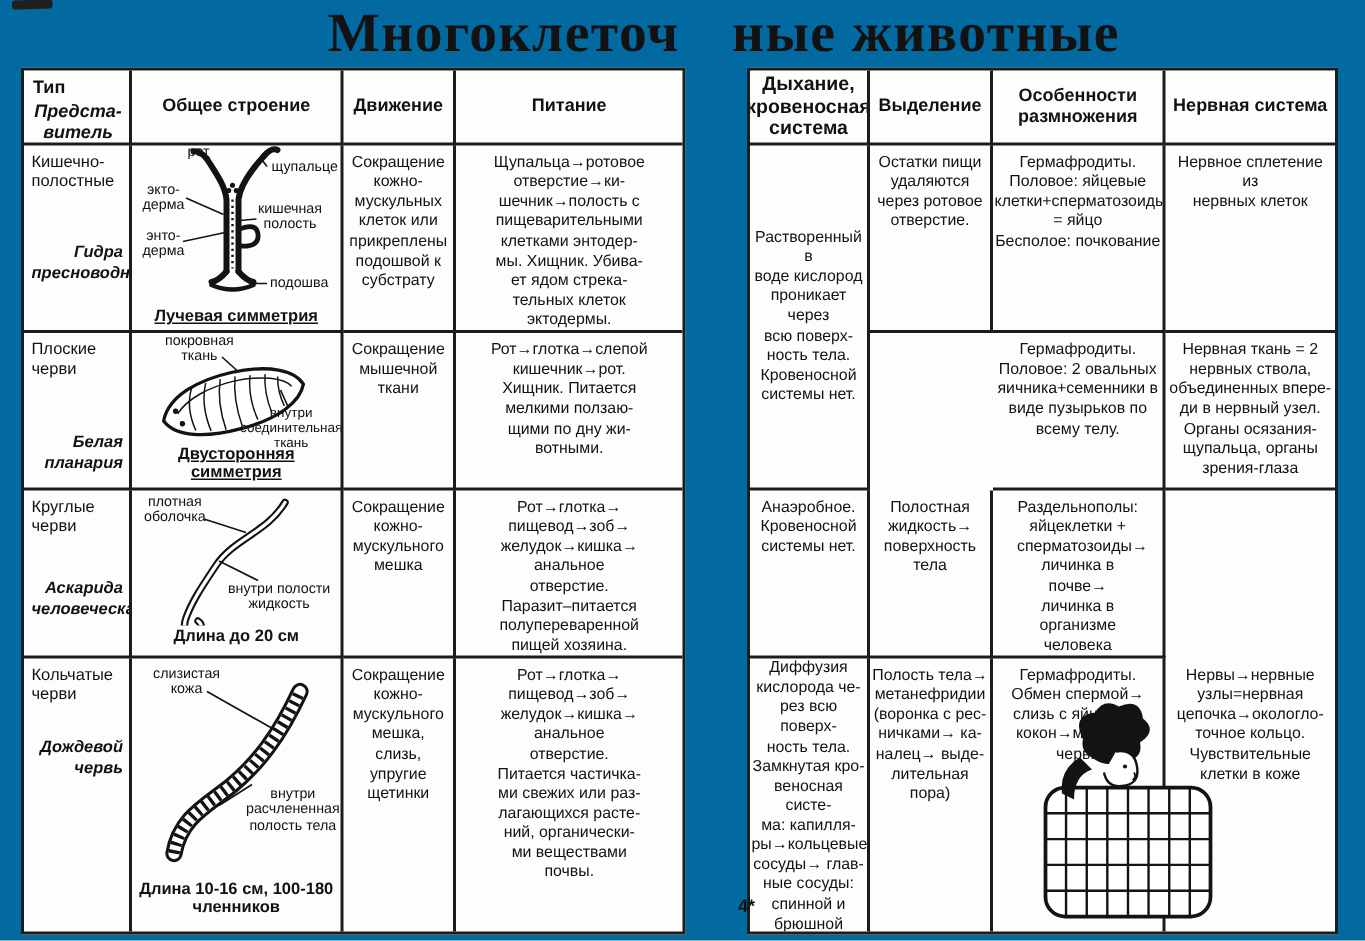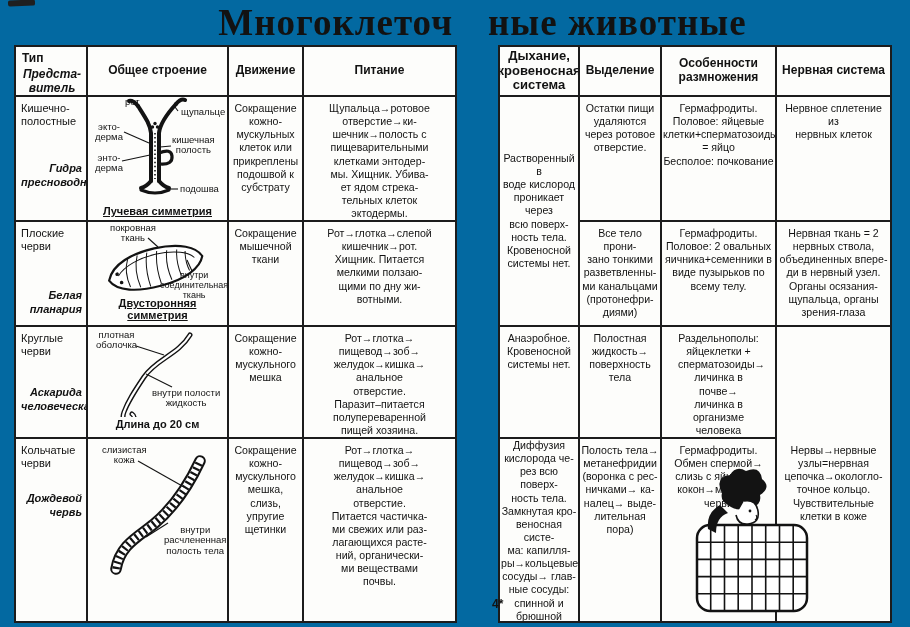--- a/index.html
+++ b/index.html
@@ -212,20 +212,22 @@
         <g stroke="#131313" stroke-width="1.1" fill="none">
           <path d="M50,22 L96,48"></path>
             <path d="M80,84 L58,98"></path>
         </g>
       </svg>
       <span class="lbl" style="left:14px;top:6px">слизистая
 кожа</span>
       <span class="lbl" style="left:76px;top:86px">внутри
 расчлененная
 полость тела</span>
+      <div class="cap len" style="bottom:10px">Длина 10-16 см, 100-180
+членников</div>
     </div>
     <div class="c txt nb" style="grid-area:5/3">Сокращение
 кожно-
 мускульного
 мешка, слизь,
 упругие
 щетинки</div>
     <div class="c txt nr nb" style="grid-area:5/4">Рот→глотка→
 пищевод→зоб→
 желудок→кишка→
@@ -261,26 +263,20 @@
 через ротовое
 отверстие.</div>
     <div class="c txt" style="grid-area:2/3;padding:5px 1px 0">Гермафродиты.
 Половое: яйцевые
 клетки+сперматозоиды
 = яйцо
 Бесполое: почкование</div>
     <div class="c txt nr" style="grid-area:2/4">Нервное сплетение из
 нервных клеток</div>
 
-    <div class="c txt" style="grid-area:3/2">Все тело прони-
-зано тонкими
-разветвленны-
-ми канальцами
-(протонефри-
-диями)</div>
     <div class="c txt" style="grid-area:3/3;padding:5px 1px 0">Гермафродиты.
 Половое: 2 овальных
 яичника+семенники в
 виде пузырьков по
 всему телу.</div>
     <div class="c txt nr" style="grid-area:3/4">Нервная ткань = 2
 нервных ствола,
 объединенных впере-
 ди в нервный узел.
 Органы осязания-

